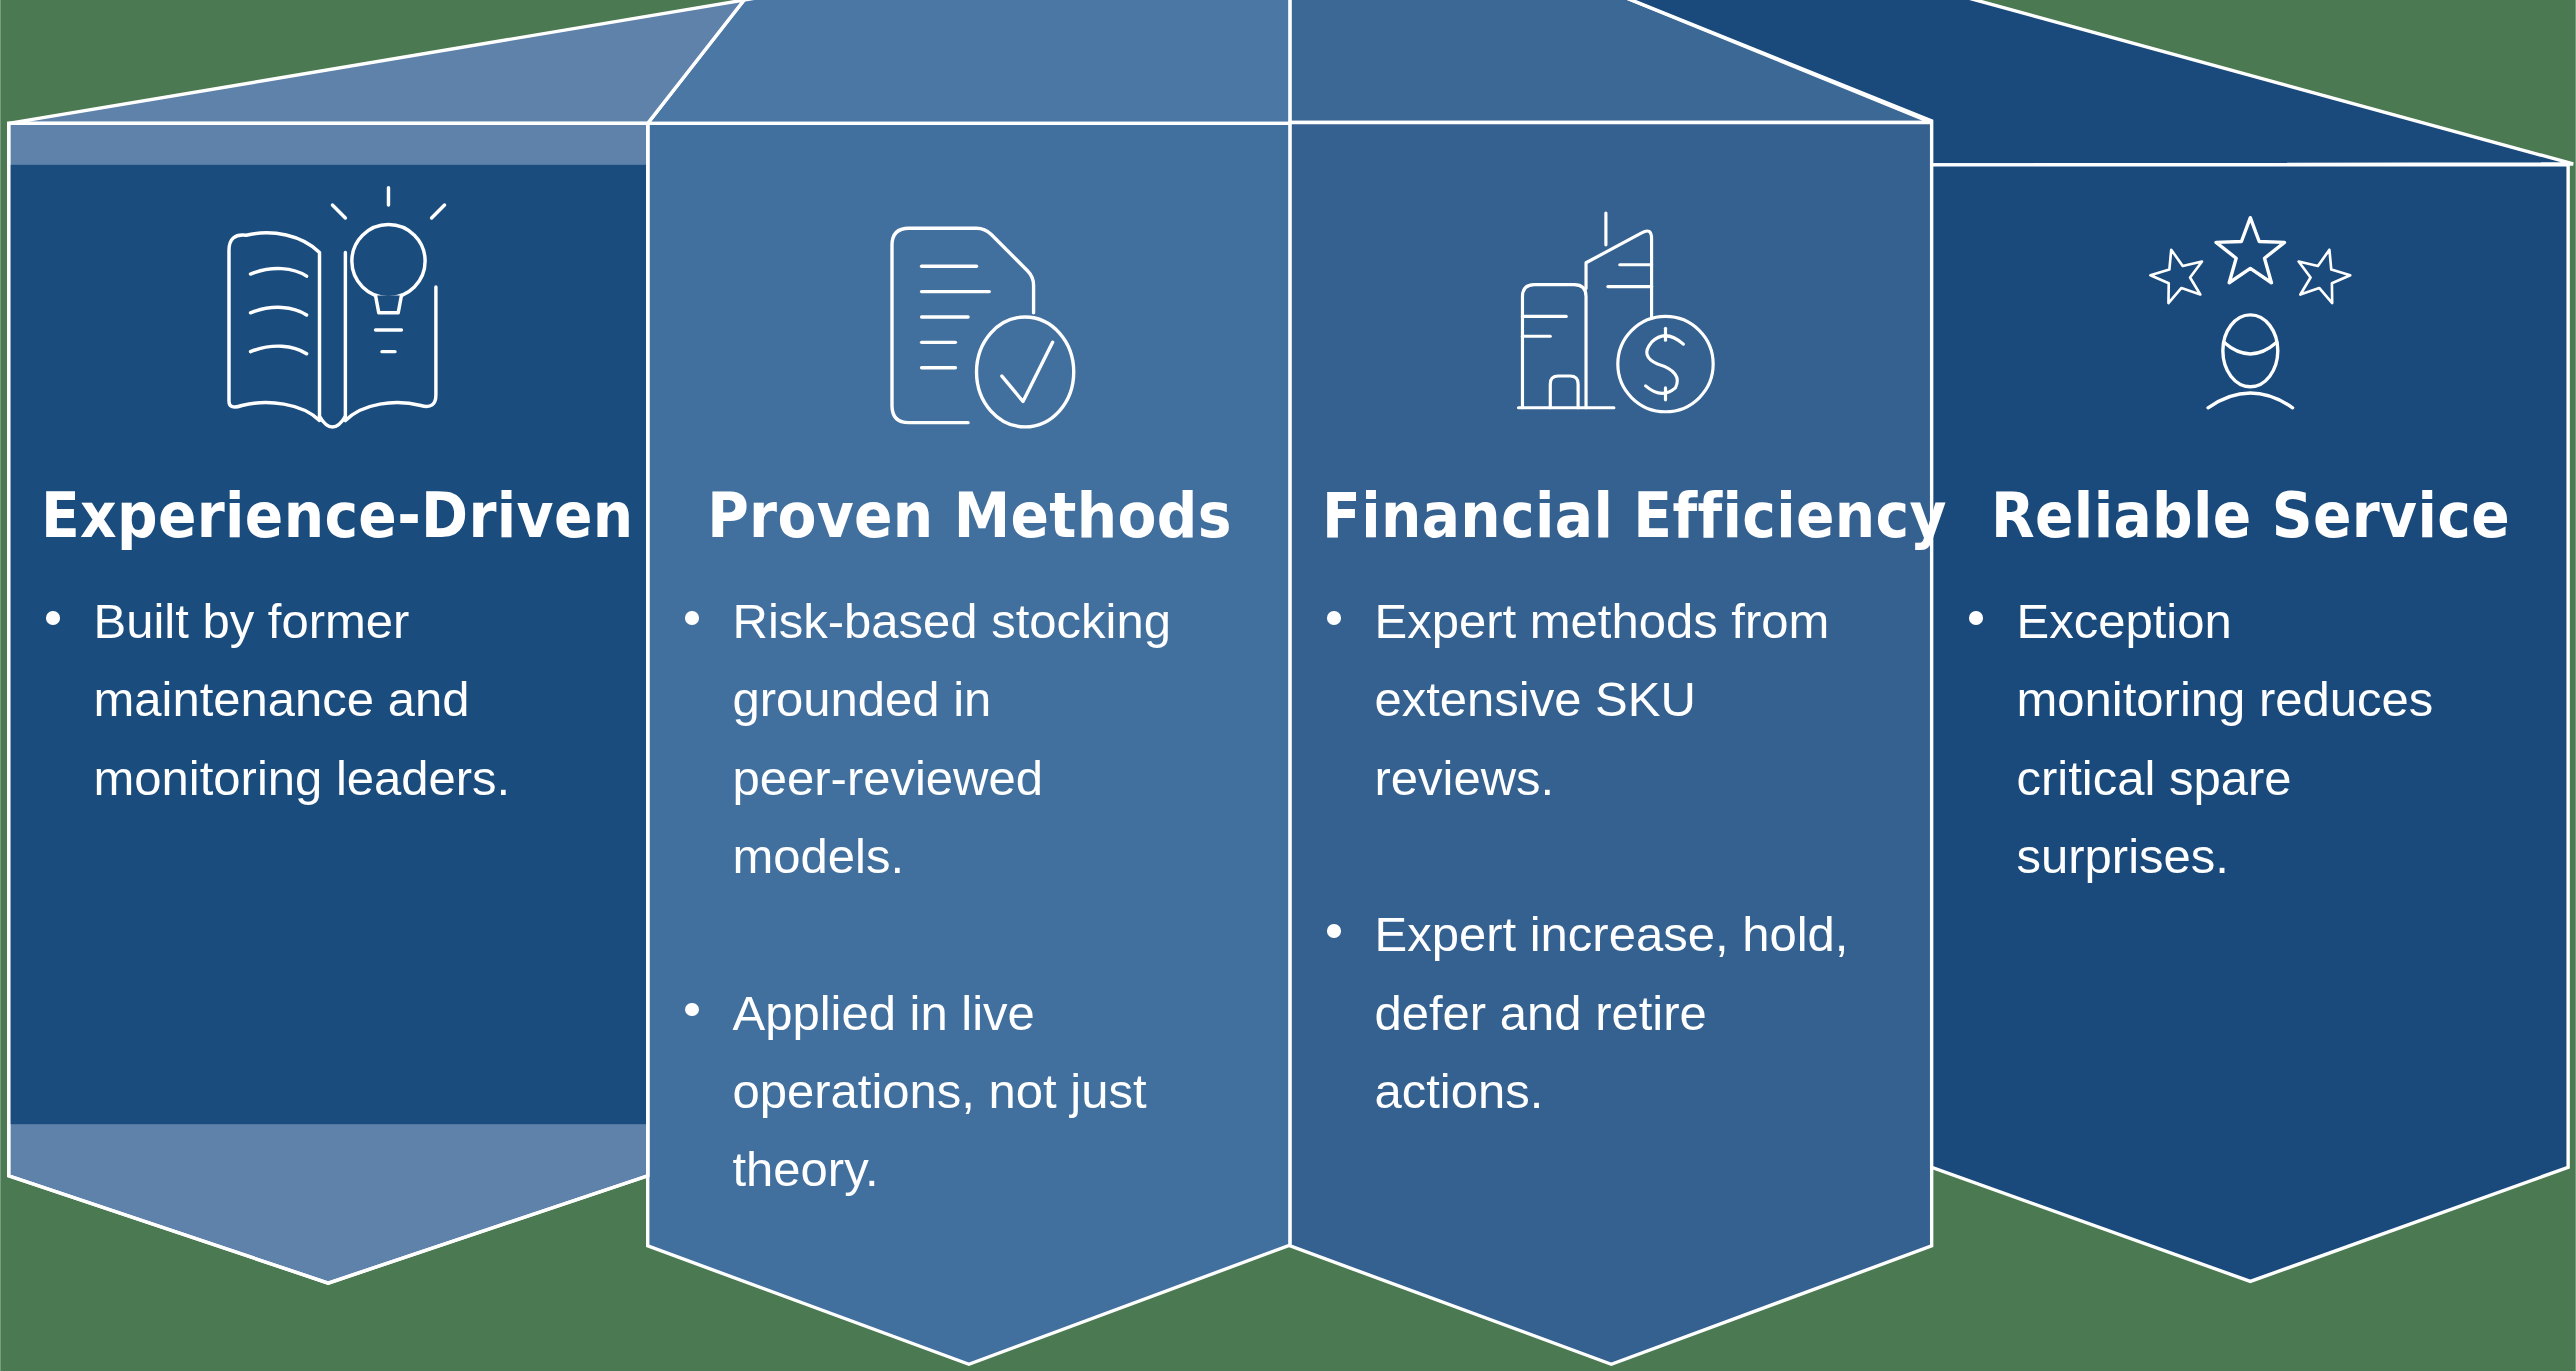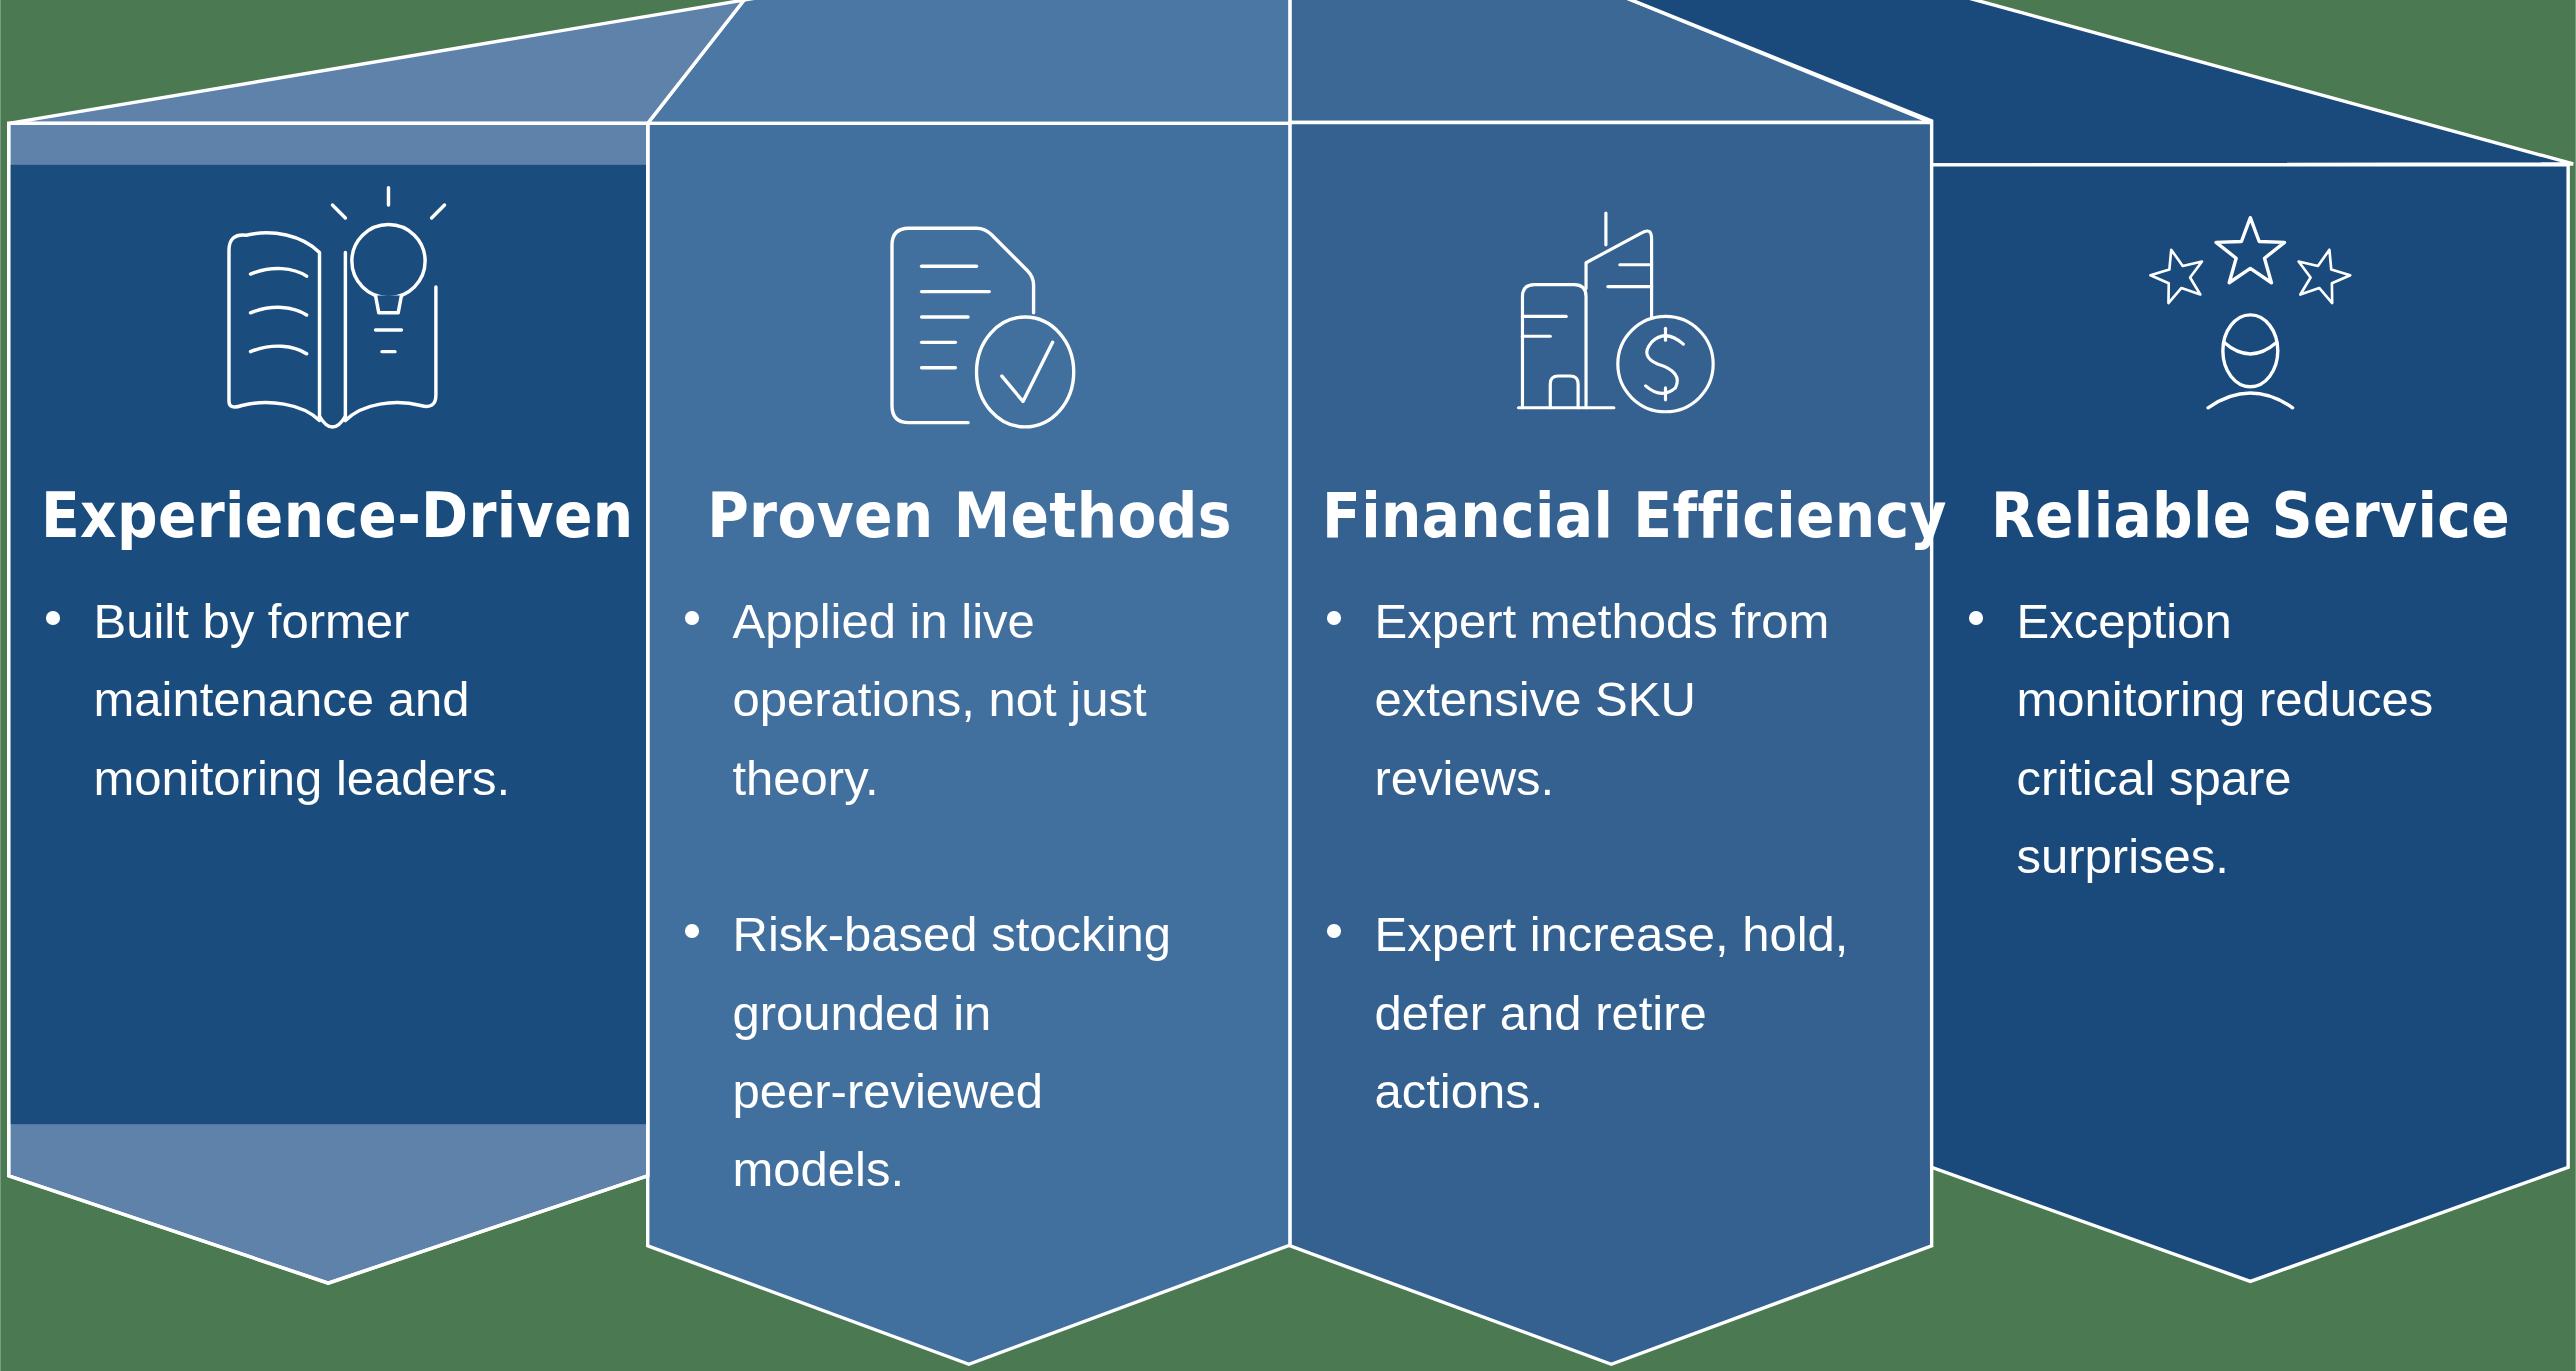--- a/index.html
+++ b/index.html
@@ -132,30 +132,30 @@
       <span class="bullet-text">Built by former
 maintenance and
 monitoring leaders.</span>
     </div>
   </div>
 
   <div class="title" style="left:648px;width:643px;">Proven Methods</div>
   <div class="bullets" style="left:685px;width:571px;">
     <div class="bullet-item">
       <span class="dot"></span>
-      <span class="bullet-text">Applied in live
-operations, not just
-theory.</span>
-    </div>
-    <div class="bullet-item">
-      <span class="dot"></span>
       <span class="bullet-text">Risk-based stocking
 grounded in
 peer-reviewed
 models.</span>
+    </div>
+    <div class="bullet-item">
+      <span class="dot"></span>
+      <span class="bullet-text">Applied in live
+operations, not just
+theory.</span>
     </div>
   </div>
 
   <div class="title" style="left:1290px;width:642px;">Financial Efficiency</div>
   <div class="bullets" style="left:1327px;width:571px;">
     <div class="bullet-item">
       <span class="dot"></span>
       <span class="bullet-text">Expert methods from
 extensive SKU
 reviews.</span>

